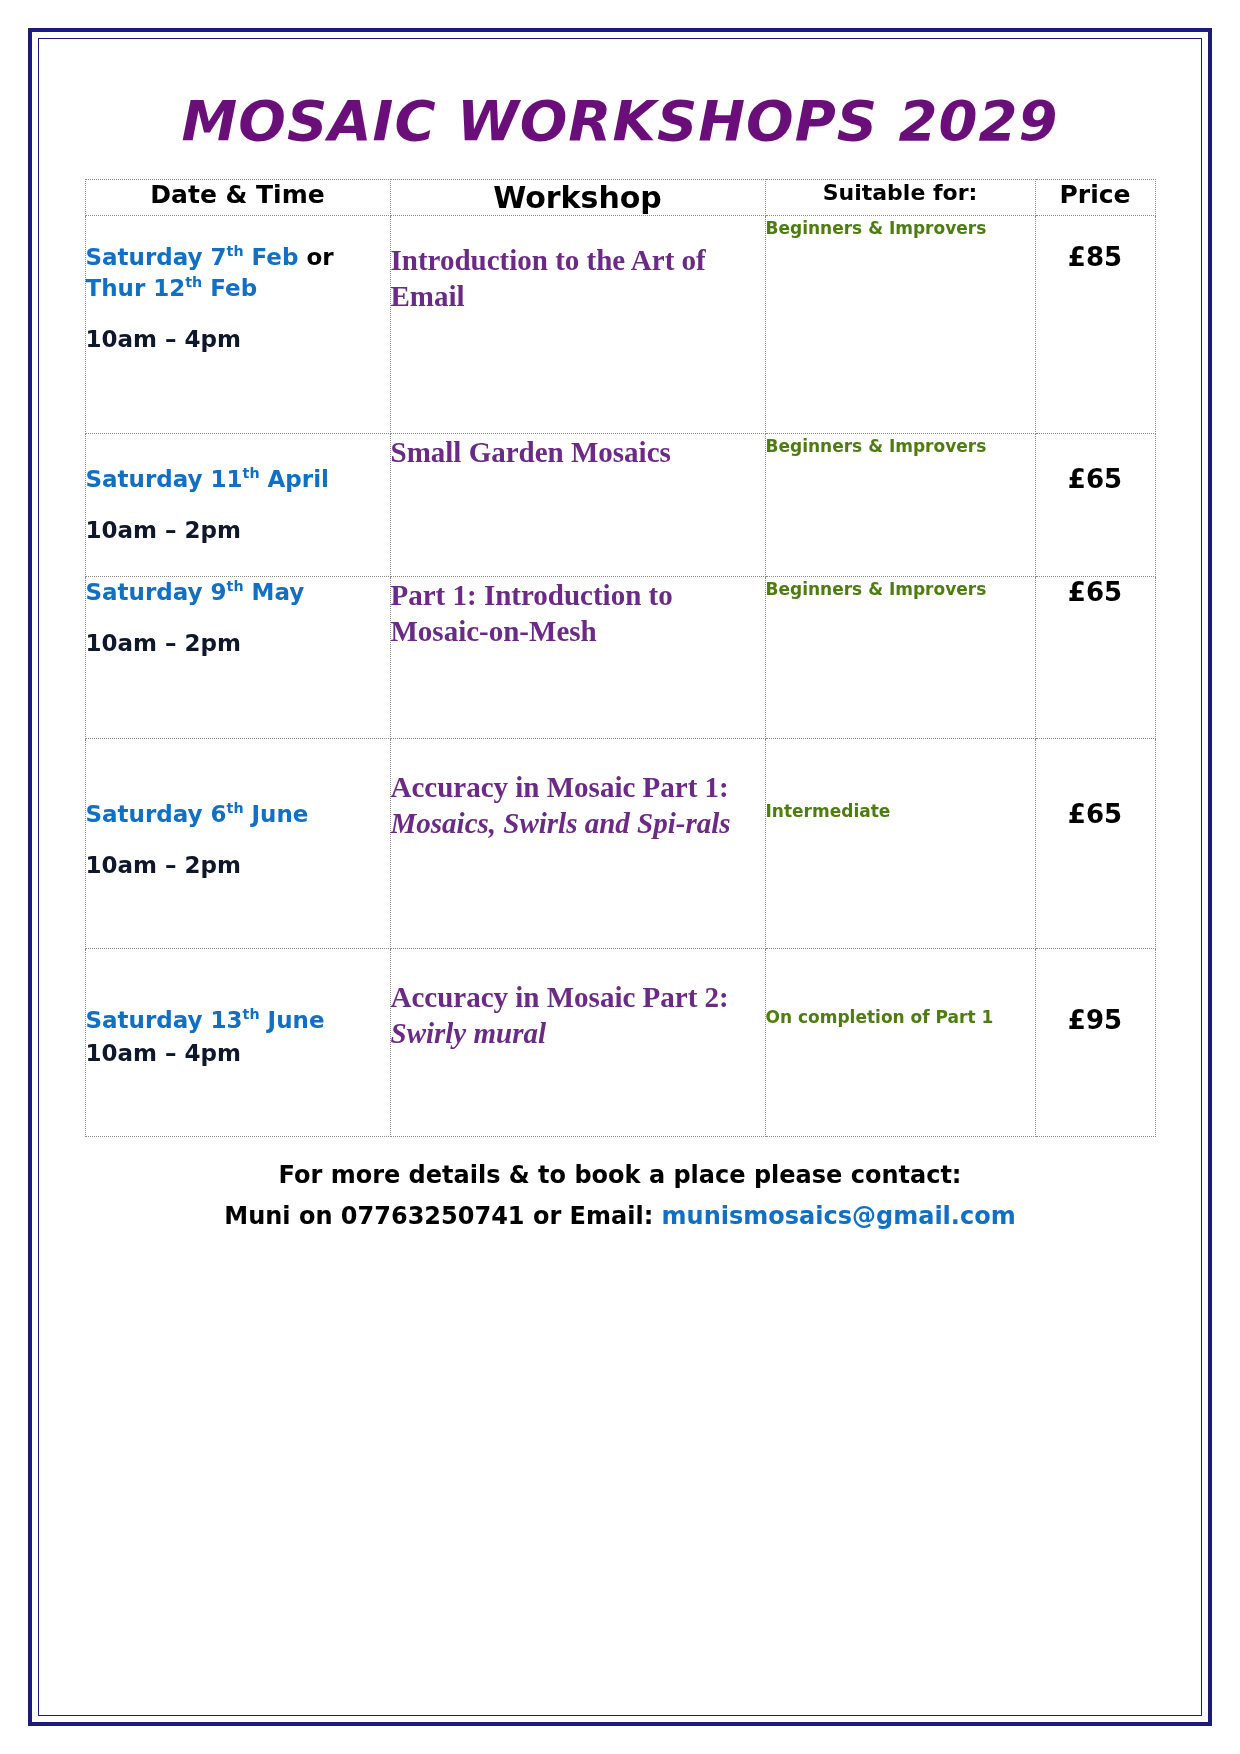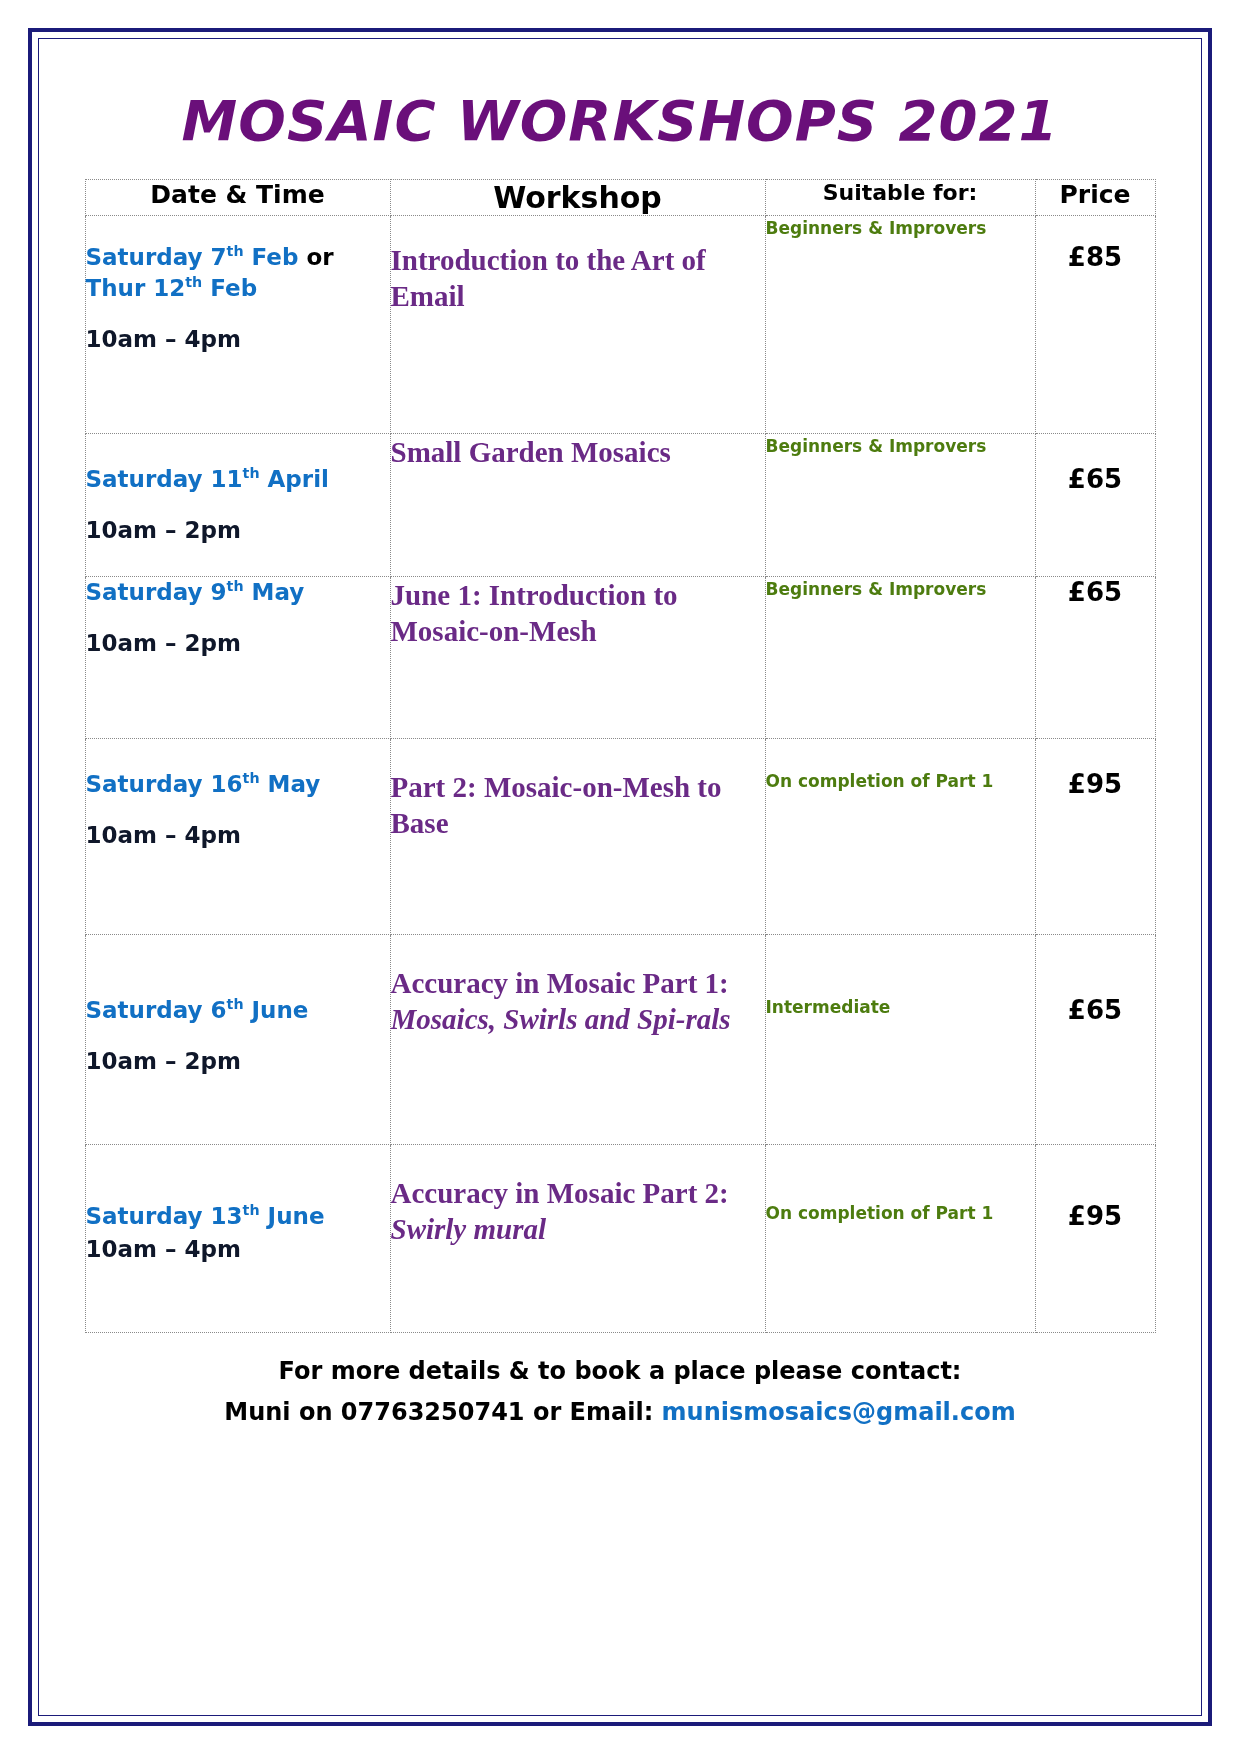--- a/index.html
+++ b/index.html
@@ -187,21 +187,21 @@
   .pad-top-6 { padding-top: 30px; }
 </style>
 </head>
 <body>
 
 <div class="page-border-outer"></div>
 <div class="page-border-inner"></div>
 
 <div class="content">
 
-  <div class="title">MOSAIC WORKSHOPS 2021</div>
+  <div class="title">MOSAIC WORKSHOPS 2029</div>
 
   <table class="schedule">
     <colgroup>
       <col class="col-date">
       <col class="col-work">
       <col class="col-suit">
       <col class="col-price">
     </colgroup>
     <thead>
       <tr>
@@ -244,45 +244,30 @@
           <div class="price-text pad-top-3">£65</div>
         </td>
       </tr>
 
       <tr class="row-h3">
         <td class="date-cell">
           <div class="date-line">Saturday 9<sup>th</sup> May</div>
           <div class="time-line">10am – 2pm</div>
         </td>
         <td class="work-cell">
-          <div class="work-title"> June 1: Introduction to Mosaic-on-Mesh</div>
+          <div class="work-title"> Part 1: Introduction to Mosaic-on-Mesh</div>
         </td>
         <td class="suit-cell">
           <div class="suit-text">Beginners &amp; Improvers</div>
         </td>
         <td class="price-cell">
           <div class="price-text">£65</div>
         </td>
       </tr>
 
-      <tr class="row-h4">
-        <td class="date-cell">
-          <div class="date-line pad-top-3">Saturday 16<sup>th</sup> May</div>
-          <div class="time-line">10am – 4pm</div>
-        </td>
-        <td class="work-cell">
-          <div class="work-title pad-top-3">Part 2: Mosaic-on-Mesh to Base</div>
-        </td>
-        <td class="suit-cell">
-          <div class="suit-text pad-top-3">On completion of Part 1</div>
-        </td>
-        <td class="price-cell">
-          <div class="price-text pad-top-3">£95</div>
-        </td>
-      </tr>
 
       <tr class="row-h5">
         <td class="date-cell">
           <div class="date-line pad-top-4">Saturday 6<sup>th</sup> June</div>
           <div class="time-line">10am – 2pm</div>
         </td>
         <td class="work-cell">
           <div class="work-title pad-top-3">Accuracy in Mosaic Part 1:</div>
           <div class="work-sub">Mosaics, Swirls and Spi-rals</div>
         </td>

